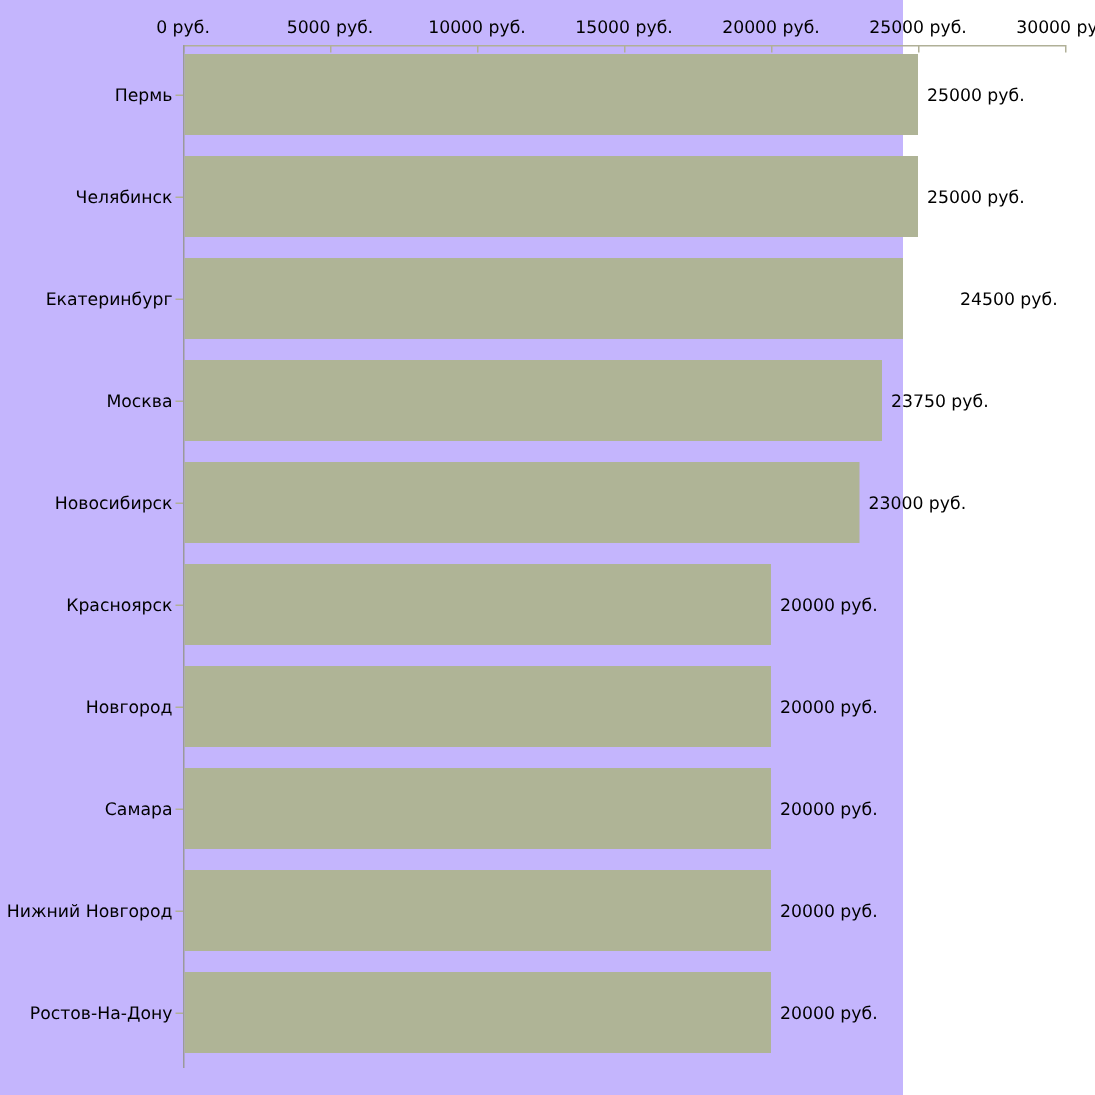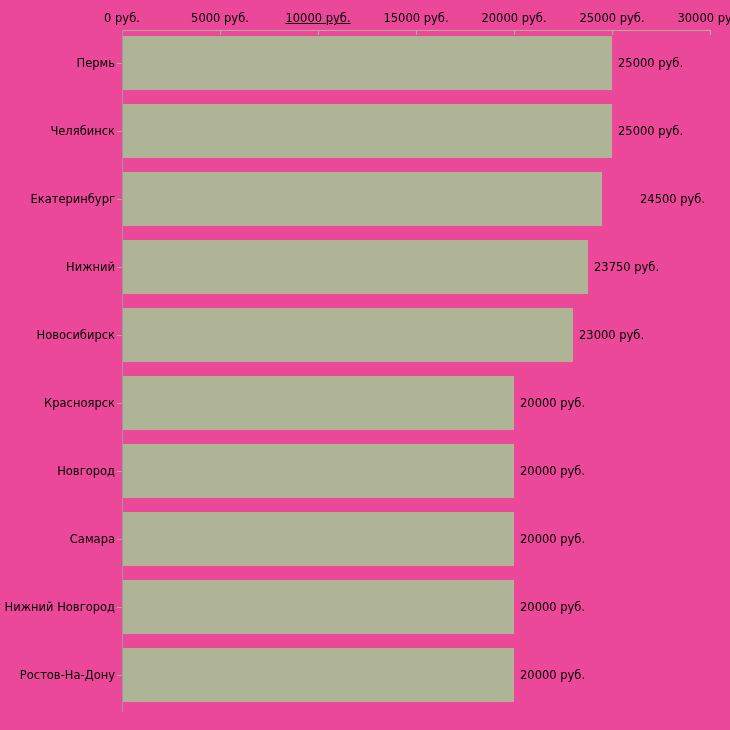--- a/index.html
+++ b/index.html
@@ -10,23 +10,23 @@
   body {
     width: 730px;
     height: 730px;
     font-family: "DejaVu Sans", sans-serif;
     color: #000000;
     overflow: hidden;
   }
 
   #chart-root {
     position: relative;
-    width: 730px;
+    width: 602px;
     height: 730px;
-    background: #ec4899;
+    background: #c4b5fd;
   }
 
   
   .x-axis-line {
     position: absolute;
     left: 122px;
     top: 30px;
     width: 588px;
     height: 1px;
     background: #b0b097;
@@ -101,21 +101,21 @@
 
 <div id="chart-root">
 
   <div class="x-axis-line"></div>
   <div id="x-ticks">
       <div class="x-tick" style="left: 122px;"></div>
       <div class="x-tick-label" style="left: 122px;">0 руб.</div>
       <div class="x-tick" style="left: 220px;"></div>
       <div class="x-tick-label" style="left: 220px;">5000 руб.</div>
       <div class="x-tick" style="left: 318px;"></div>
-      <div class="x-tick-label" style="left: 318px; text-decoration: underline;">10000 руб.</div>
+      <div class="x-tick-label" style="left: 318px;">10000 руб.</div>
       <div class="x-tick" style="left: 416px;"></div>
       <div class="x-tick-label" style="left: 416px;">15000 руб.</div>
       <div class="x-tick" style="left: 514px;"></div>
       <div class="x-tick-label" style="left: 514px;">20000 руб.</div>
       <div class="x-tick" style="left: 612px;"></div>
       <div class="x-tick-label" style="left: 612px;">25000 руб.</div>
       <div class="x-tick" style="left: 710px;"></div>
       <div class="x-tick-label" style="left: 710px;">30000 руб.</div>
     </div>
 
@@ -128,21 +128,21 @@
       <div class="y-tick" style="top: 131px;"></div>
       <div class="y-tick-label-wrap" style="top: 131px;">
         <div class="y-tick-label">Челябинск</div>
       </div>
       <div class="y-tick" style="top: 199px;"></div>
       <div class="y-tick-label-wrap" style="top: 199px;">
         <div class="y-tick-label">Екатеринбург</div>
       </div>
       <div class="y-tick" style="top: 267px;"></div>
       <div class="y-tick-label-wrap" style="top: 267px;">
-        <div class="y-tick-label">Нижний</div>
+        <div class="y-tick-label">Москва</div>
       </div>
       <div class="y-tick" style="top: 335px;"></div>
       <div class="y-tick-label-wrap" style="top: 335px;">
         <div class="y-tick-label">Новосибирск</div>
       </div>
       <div class="y-tick" style="top: 403px;"></div>
       <div class="y-tick-label-wrap" style="top: 403px;">
         <div class="y-tick-label">Красноярск</div>
       </div>
       <div class="y-tick" style="top: 471px;"></div>

